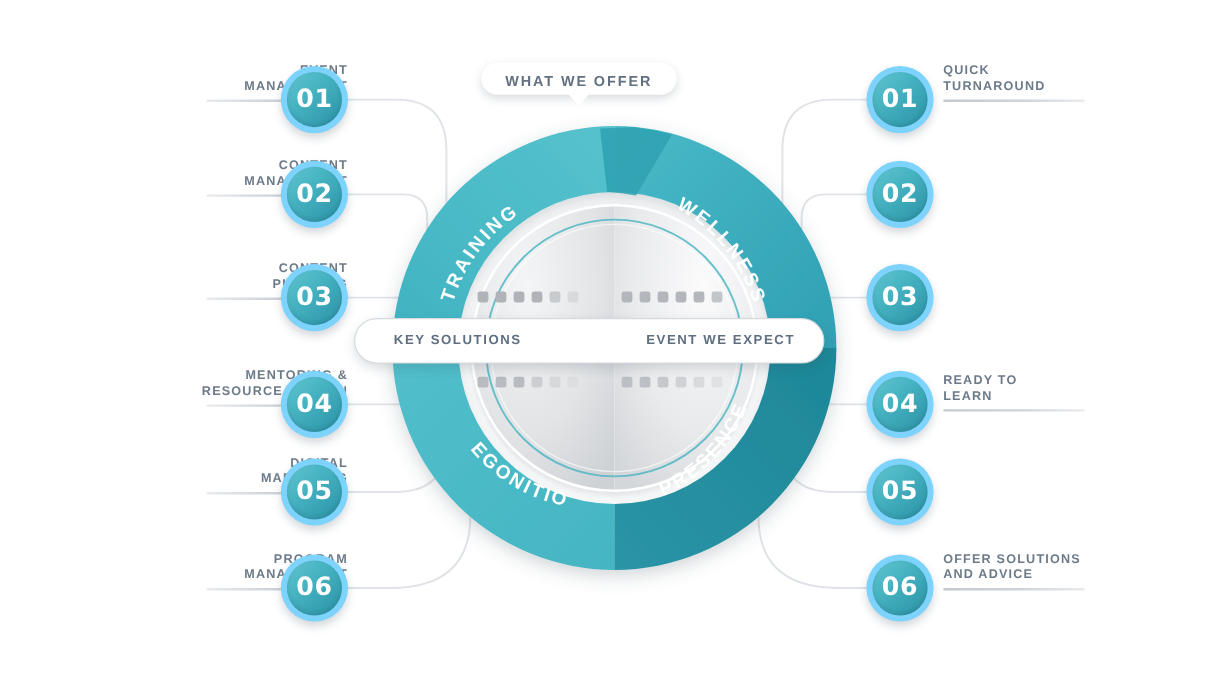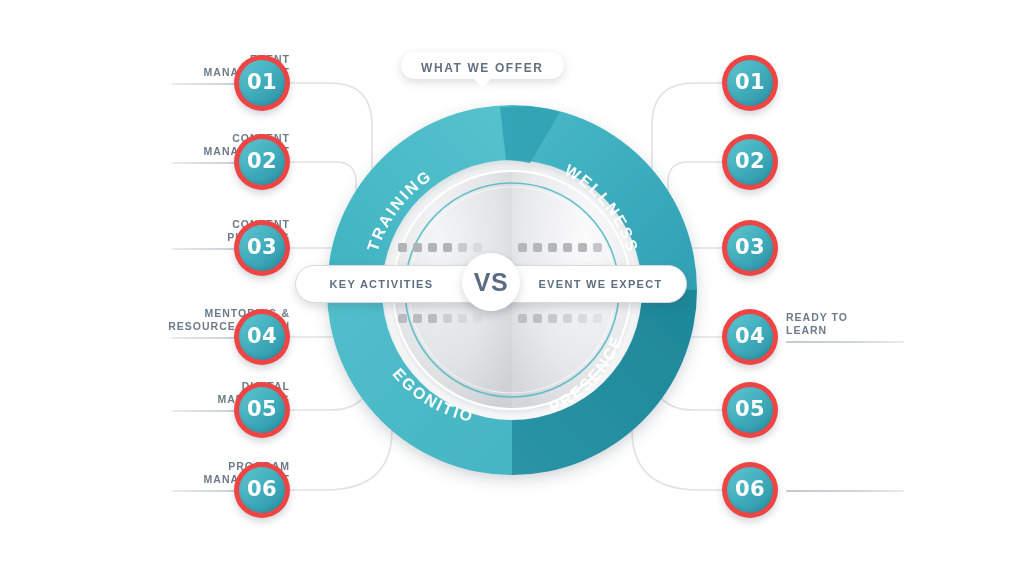--- a/index.html
+++ b/index.html
@@ -43,21 +43,21 @@
   .right-col .rule{
     left:0;top:28px;
     background:linear-gradient(to left,#e9ebee 0%,#ced4da 45%,#c3c9d0 100%);
   }
 
   
   .bubble{
     position:absolute;
     width:56px;height:56px;
     border-radius:50%;
-    background:#ef4444;
+    background:#7dd3fc;
     box-shadow:0 4px 7px rgba(60,75,90,.22);
     display:flex;align-items:center;justify-content:center;
   }
   .bubble .disc{
     width:46px;height:46px;border-radius:50%;
     background:linear-gradient(138deg,#62c4cf 0%,#47b4c2 38%,#2a92a6 100%);
     display:flex;align-items:center;justify-content:center;
     box-shadow:inset 0 -2px 4px rgba(0,0,0,.10);
   }
   .bubble .num{
@@ -255,25 +255,22 @@
       </text>
     </g>
   </svg>
 
   <div class="top-pill">
     <span>WHAT WE OFFER</span>
     <span class="tail"></span>
   </div>
 
   <div class="vs-bar">
-    <div class="side-label left-label">KEY ACTIVITIES</div>
+    <div class="side-label left-label">KEY SOLUTIONS</div>
     <div class="side-label right-label">EVENT WE EXPECT</div>
-  </div>
-  <div class="vs-knob">
-    <span>VS</span>
   </div>
 
   <div class="side-row left-col" style="left:60px;top:55px;width:230px;">
     <div class="txt">
       <span>EVENT</span><br>
       <span>MANAGEMENT</span>
     </div>
     <div class="rule"></div>
   </div>
   <div class="bubble" style="left:234px;top:55px;">
@@ -345,20 +342,27 @@
     <div class="disc">
       <span class="num">06</span>
     </div>
   </div>
 
   <div class="bubble" style="left:722px;top:55px;">
     <div class="disc">
       <span class="num">01</span>
     </div>
   </div>
+  <div class="side-row right-col" style="left:786px;top:55px;width:200px;">
+    <div class="txt">
+      <span>QUICK</span><br>
+      <span>TURNAROUND</span>
+    </div>
+    <div class="rule"></div>
+  </div>
 
   <div class="bubble" style="left:722px;top:134px;">
     <div class="disc">
       <span class="num">02</span>
     </div>
   </div>
 
   <div class="bubble" style="left:722px;top:220px;">
     <div class="disc">
       <span class="num">03</span>
@@ -383,16 +387,20 @@
       <span class="num">05</span>
     </div>
   </div>
 
   <div class="bubble" style="left:722px;top:462px;">
     <div class="disc">
       <span class="num">06</span>
     </div>
   </div>
   <div class="side-row right-col" style="left:786px;top:462px;width:230px;">
+    <div class="txt">
+      <span>OFFER SOLUTIONS</span><br>
+      <span>AND ADVICE</span>
+    </div>
     <div class="rule"></div>
   </div>
 
 </div>
 
 </body></html>

